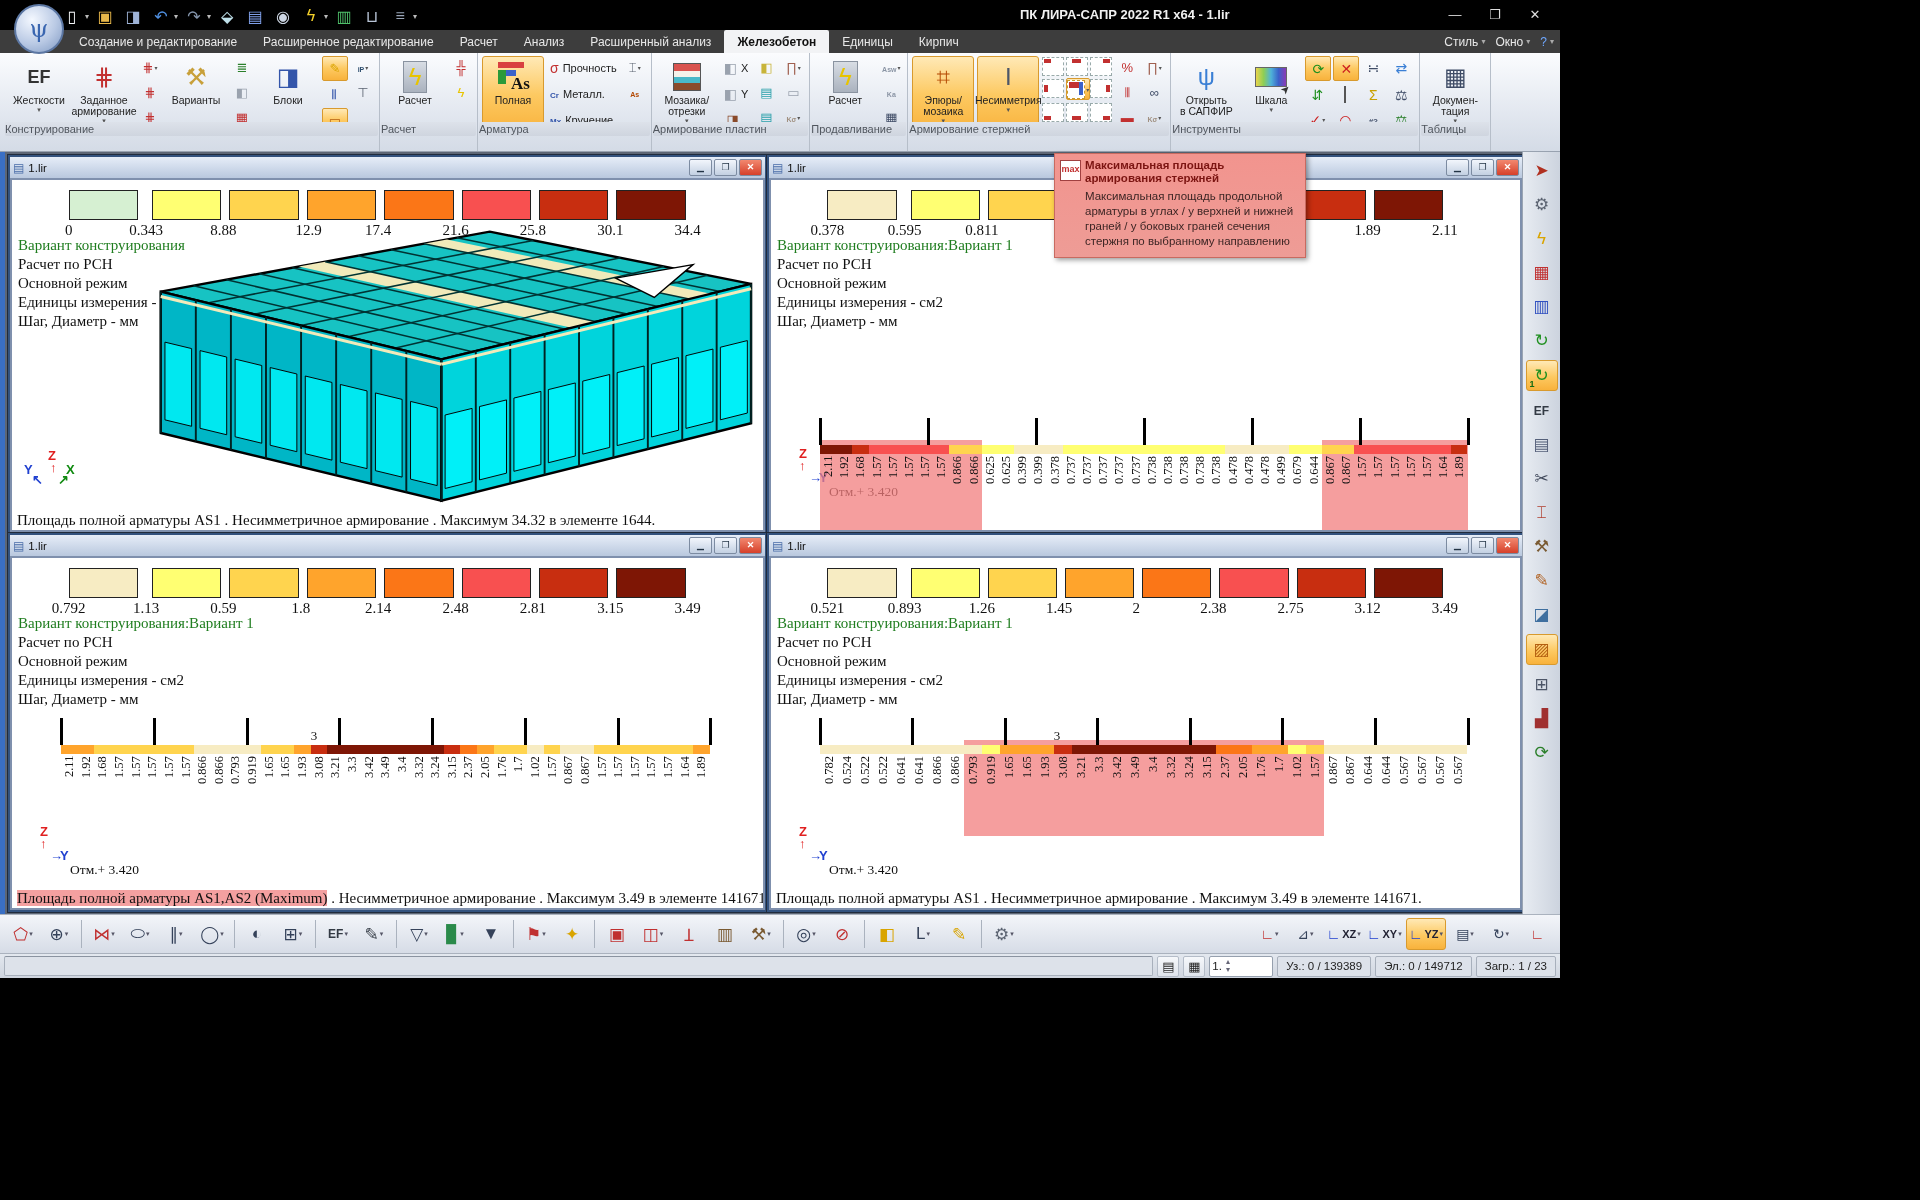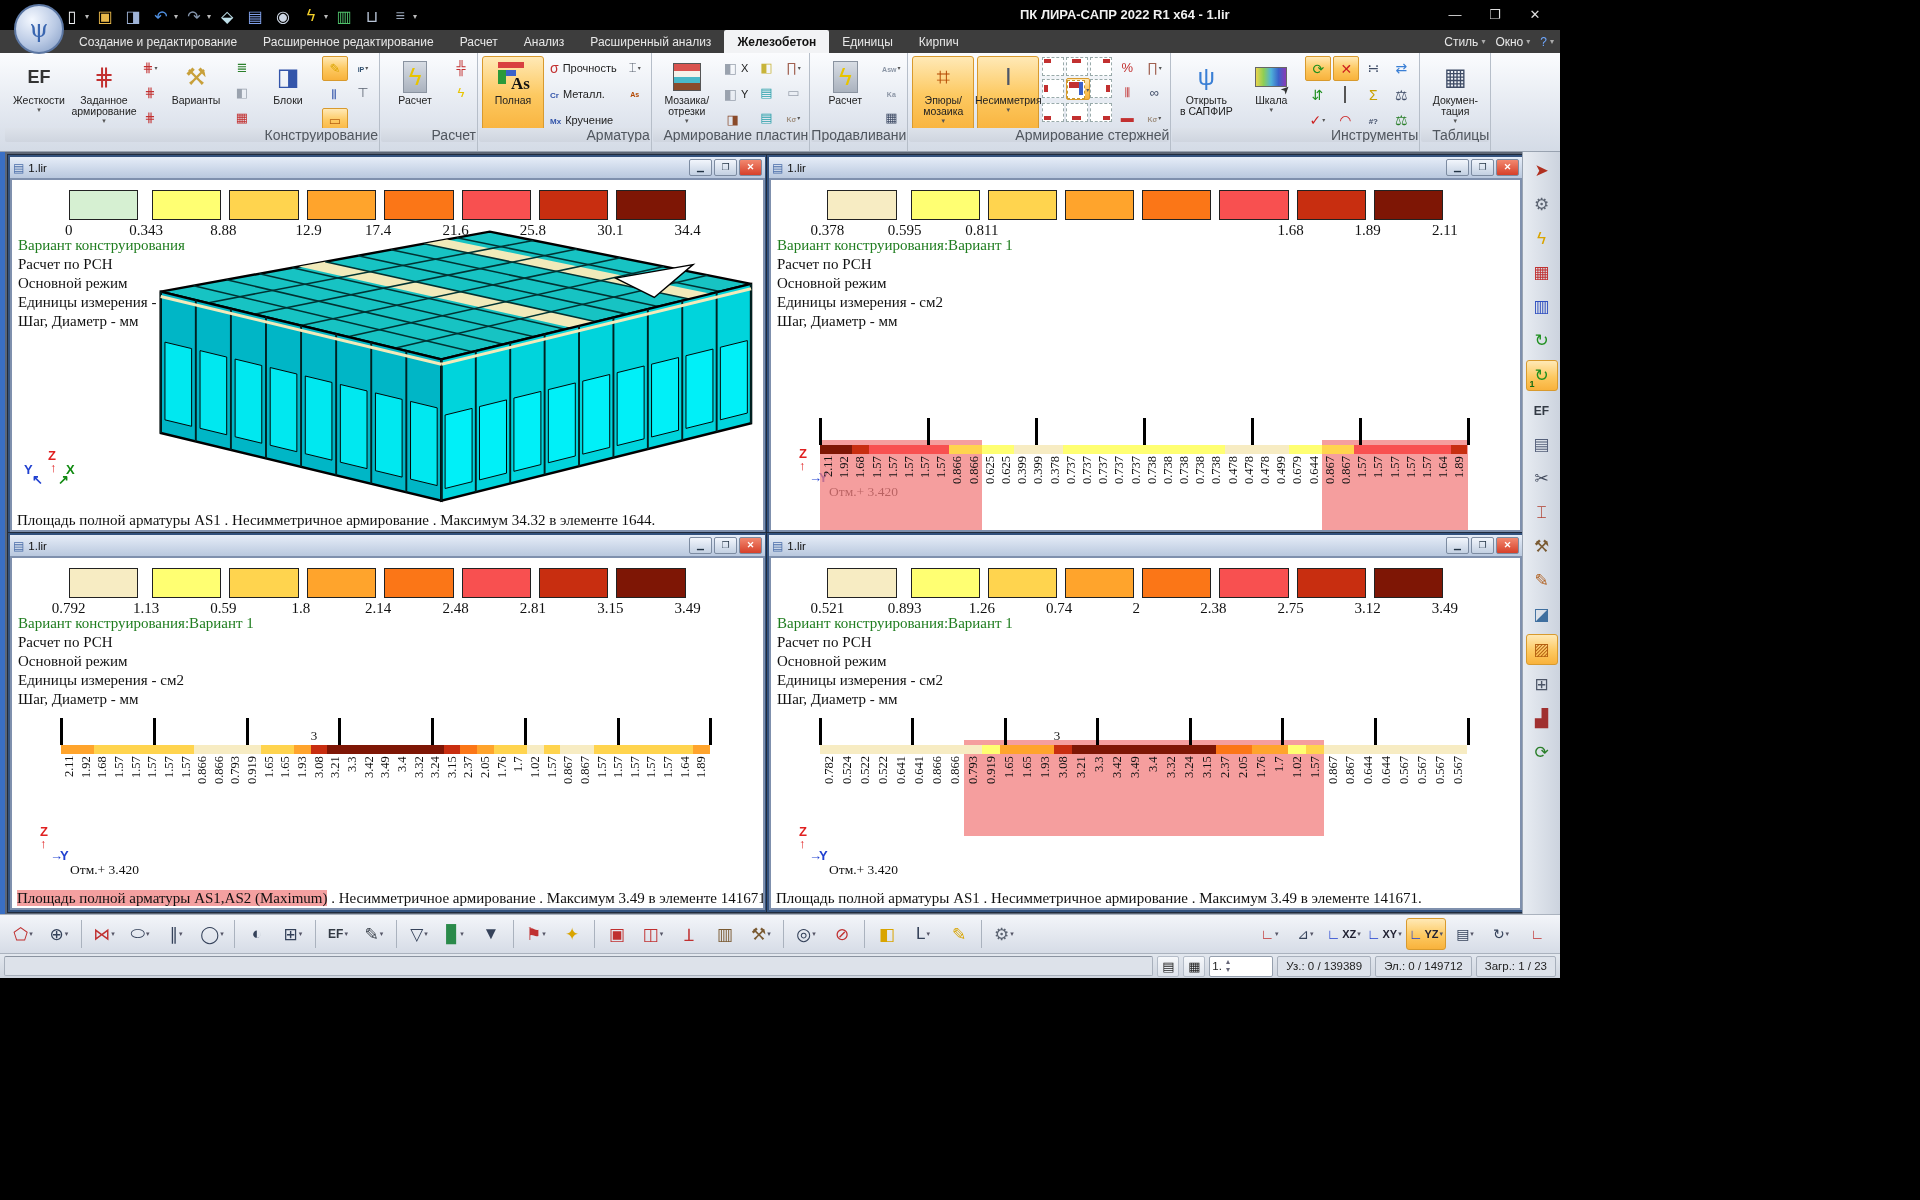--- a/index.html
+++ b/index.html
@@ -19,21 +19,21 @@
   
   #tabs{position:absolute;left:0;top:30px;width:100%;height:23px;background:#3d3d3d;display:flex;align-items:stretch;padding-left:66px;box-sizing:border-box;}
   .tab{padding:0 13px;font-size:12px;color:#e8e8e8;display:flex;align-items:center;cursor:default;white-space:nowrap;}
   .tab.active{background:#f2f3f5;color:#111;border-radius:2px 2px 0 0;font-weight:bold;}
   #tabs-right{position:absolute;right:6px;top:30px;height:23px;display:flex;align-items:center;gap:10px;color:#e8e8e8;font-size:12px;}
   .tr-item{display:flex;gap:3px;align-items:center;}
   .tr-caret{font-size:8px;color:#aaa;}
   
   #ribbon{position:absolute;left:0;top:53px;width:100%;height:99px;background:linear-gradient(#fbfcfe,#e3e8f0 60%,#d4dbe6);border-bottom:1px solid #98a2b0;display:flex;align-items:stretch;padding-left:4px;box-sizing:border-box;}
   .rgroup{position:relative;border-right:1px solid #b6bec9;padding:3px 4px 16px 4px;display:flex;gap:3px;align-items:flex-start;}
-  .rgl{position:absolute;left:1px;right:1px;bottom:9px;height:14px;font-size:14px;color:#50565e;text-align:right;
+  .rgl{position:absolute;left:1px;right:1px;bottom:15px;height:14px;font-size:11px;color:#50565e;text-align:left;
     background:linear-gradient(#dde2ea,#cfd5df);border-radius:0 0 2px 2px;line-height:14px;overflow:hidden;white-space:nowrap;}
   .bigbtn{width:62px;height:78px;display:flex;flex-direction:column;align-items:center;border-radius:3px;border:1px solid transparent;padding-top:2px;box-sizing:border-box;cursor:default;}
   .bigbtn .bicon{width:34px;height:36px;display:flex;align-items:center;justify-content:center;font-size:24px;}
   .bigbtn .blab{font-size:10.5px;color:#222;text-align:center;line-height:11px;}
   .bigbtn .bdd{font-size:7px;color:#555;}
   .active-o{background:linear-gradient(#ffe9b6,#fdc961 50%,#f8b23c);border:1px solid #d89a2e;}
   .scol{display:flex;flex-direction:column;gap:2px;}
   .sbtn{width:24px;height:23px;border-radius:2px;display:flex;align-items:center;justify-content:center;font-size:13px;cursor:default;position:relative;}
   .sbtn .sdd{font-size:6px;color:#555;margin-left:1px;}
   .txtbtn{display:flex;align-items:center;gap:4px;height:24px;font-size:11px;color:#222;padding:0 3px;white-space:nowrap;}
@@ -930,21 +930,21 @@
             <div class="scalebox" style="left: 83.1825px; width: 69.1825px; background: rgb(255, 255, 114);"></div>
             <div class="scalebox" style="left: 160.365px; width: 69.1825px; background: rgb(255, 212, 78);"></div>
             <div class="scalebox" style="left: 237.547px; width: 69.1825px; background: rgb(255, 164, 44);"></div>
             <div class="scalebox" style="left: 314.73px; width: 69.1825px; background: rgb(251, 118, 23);"></div>
             <div class="scalebox" style="left: 391.912px; width: 69.1825px; background: rgb(248, 80, 80);"></div>
             <div class="scalebox" style="left: 469.095px; width: 69.1825px; background: rgb(200, 46, 16);"></div>
             <div class="scalebox" style="left: 546.277px; width: 69.1825px; background: rgb(126, 22, 5);"></div>
             <div class="scalelab" style="left: 0px;">0.521</div>
             <div class="scalelab" style="left: 77.1825px;">0.893</div>
             <div class="scalelab" style="left: 154.365px;">1.26</div>
-            <div class="scalelab" style="left: 231.547px;">0.74</div>
+            <div class="scalelab" style="left: 231.547px;">1.45</div>
             <div class="scalelab" style="left: 308.73px;">2</div>
             <div class="scalelab" style="left: 385.912px;">2.38</div>
             <div class="scalelab" style="left: 463.095px;">2.75</div>
             <div class="scalelab" style="left: 540.277px;">3.12</div>
             <div class="scalelab" style="left: 617.46px;">3.49</div>
           </div>
           <div class="infoblock" style="top: 56px;">
             <div class="inf-green">Вариант конструирования:Вариант 1</div>
             <div>Расчет по РСН</div>
             <div>Основной режим</div>
@@ -1253,13 +1253,18 @@
       <div class="st-ico">▤</div>
       <div class="st-ico">▦</div>
       <div class="st-combo">
         <span>1.</span>
         <span class="sp">▴<br>▾</span>
       </div>
       <div class="st-field">Уз.: 0 / 139389</div>
       <div class="st-field">Эл.: 0 / 149712</div>
       <div class="st-field">Загр.: 1 / 23</div>
     </div>
+  <div id="tooltip">
+    <span class="tt-ico">max</span>
+    <div class="tt-title">Максимальная площадь армирования стержней</div>
+    <div class="tt-body">Максимальная площадь продольной арматуры в углах / у верхней и нижней граней / у боковых граней сечения стержня  по  выбранному направлению</div>
+  </div>
 </div>
 
 </body></html>

